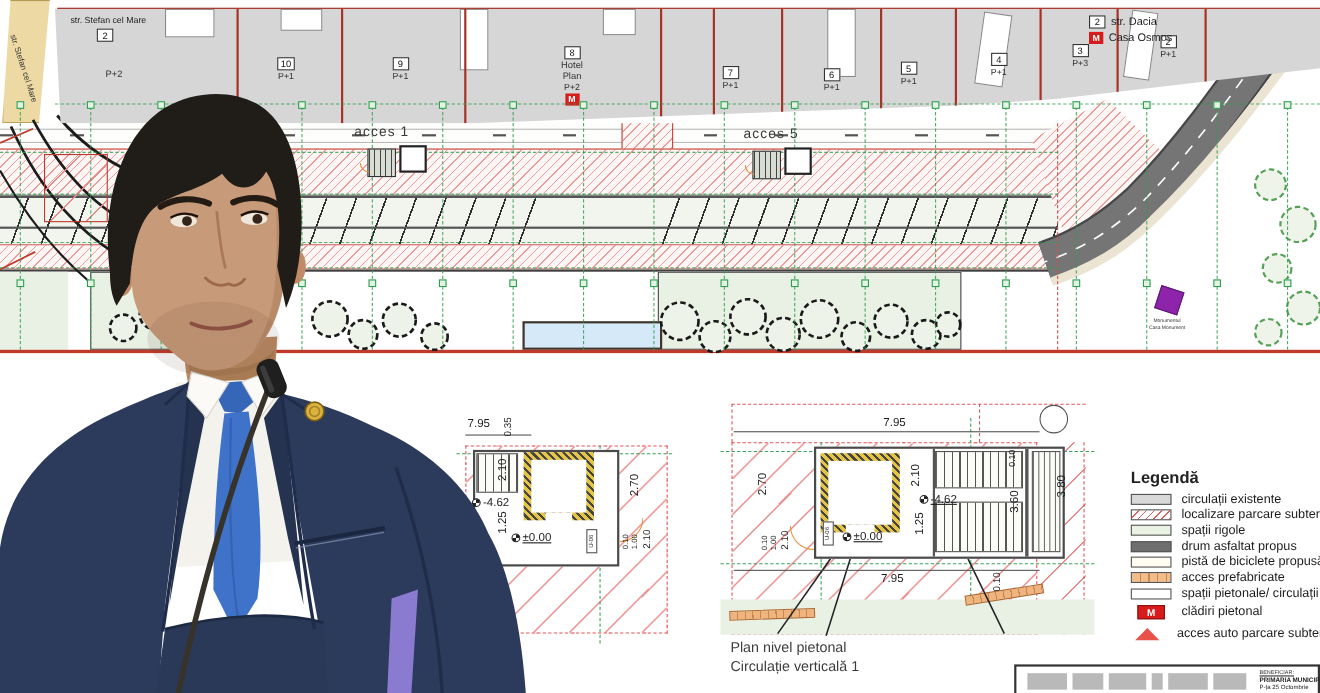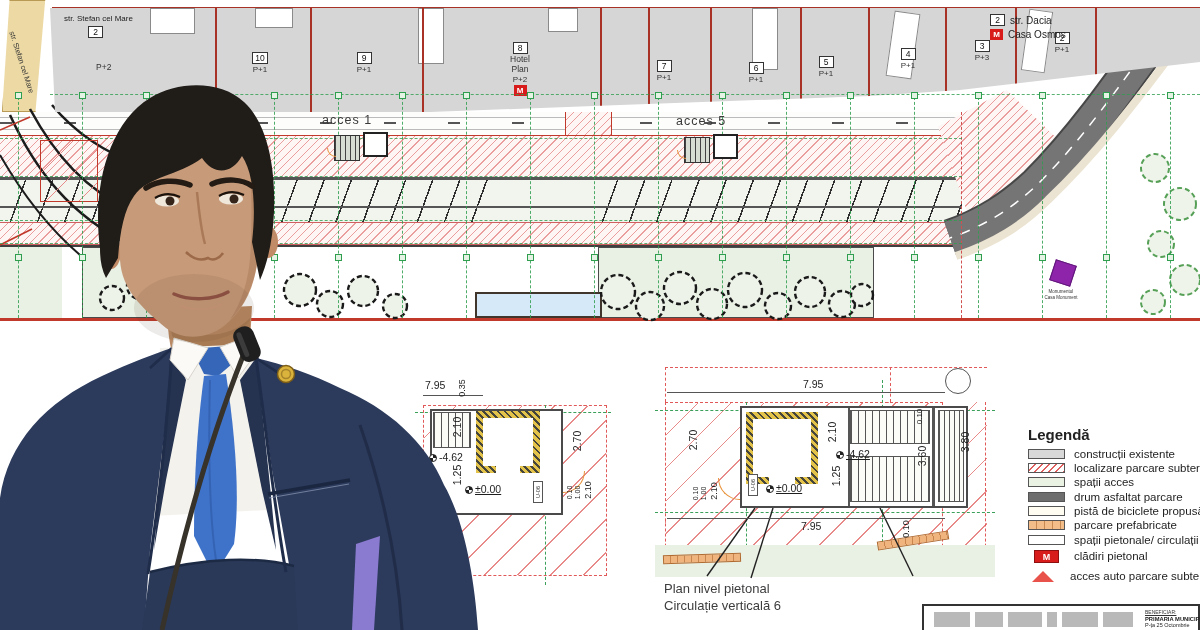--- a/index.html
+++ b/index.html
@@ -417,47 +417,47 @@
   <div class="dim rot dims" style="left:42px;top:130px">1.00</div>
   <div class="dim rot" style="left:50px;top:126px;font-size:9px">2.10</div>
   <div class="dim rot" style="left:300px;top:76px">3.80</div>
   <div class="dline" style="left:12px;top:158px;width:278px"></div>
   <div class="dim" style="left:146px;top:160px">7.95</div>
   <div class="dim rot" style="left:242px;top:164px;font-size:9px">0.10</div>
   <div class="abs" style="left:290px;top:8px;width:26px;height:26px;border:1.5px solid #555;border-radius:50%"></div>
 </div>
 
 <div class="cap" style="left:664px;top:581px">Plan nivel pietonal</div>
-<div class="cap" style="left:664px;top:598px">Circulație verticală 6</div>
+<div class="cap" style="left:664px;top:598px">Circulație verticală 1</div>
 
 <div id="legend">
   <h3>Legendă</h3>
   <div class="lrow">
       <div class="sw existing"></div>
-      <span>construcții existente</span>
+      <span>circulații existente</span>
     </div>
   <div class="lrow">
       <div class="sw hatch2"></div>
       <span>localizare parcare subterană</span>
     </div>
   <div class="lrow">
       <div class="sw green"></div>
-      <span>spații acces</span>
+      <span>spații rigole</span>
     </div>
   <div class="lrow">
       <div class="sw road"></div>
-      <span>drum asfaltat parcare</span>
+      <span>drum asfaltat propus</span>
     </div>
   <div class="lrow">
       <div class="sw bike"></div>
       <span>pistă de biciclete propusă</span>
     </div>
   <div class="lrow">
       <div class="sw rigole"></div>
-      <span>parcare prefabricate</span>
+      <span>acces prefabricate</span>
     </div>
   <div class="lrow">
       <div class="sw pedestrian"></div>
       <span>spații pietonale/ circulații auto</span>
     </div>
   <div class="lrow tall">
       <div class="swm">M</div>
       <span>clădiri pietonal</span>
     </div>
   <div class="lrow tall">

